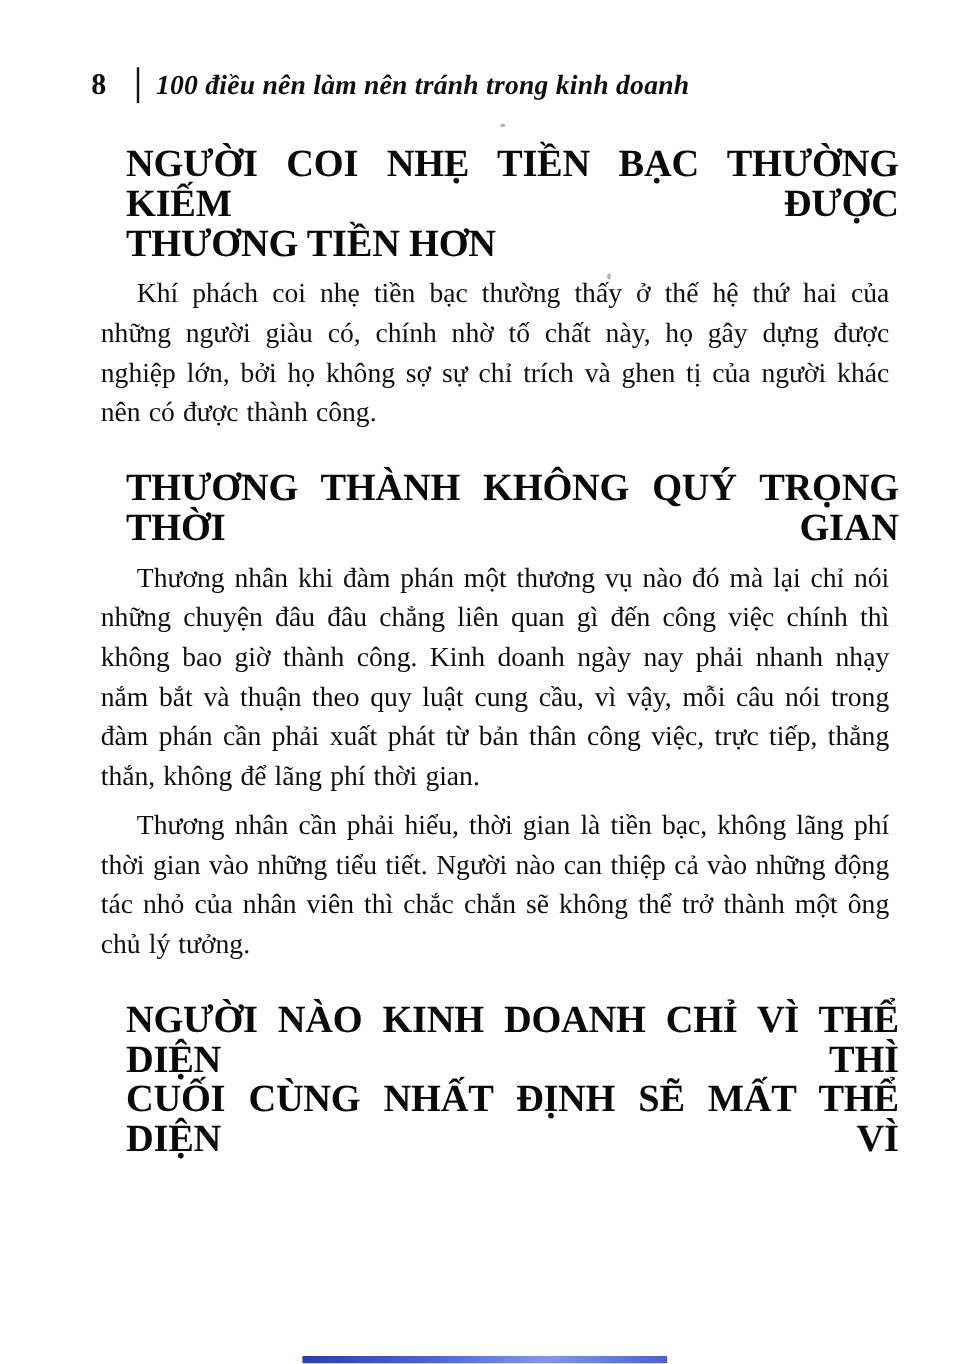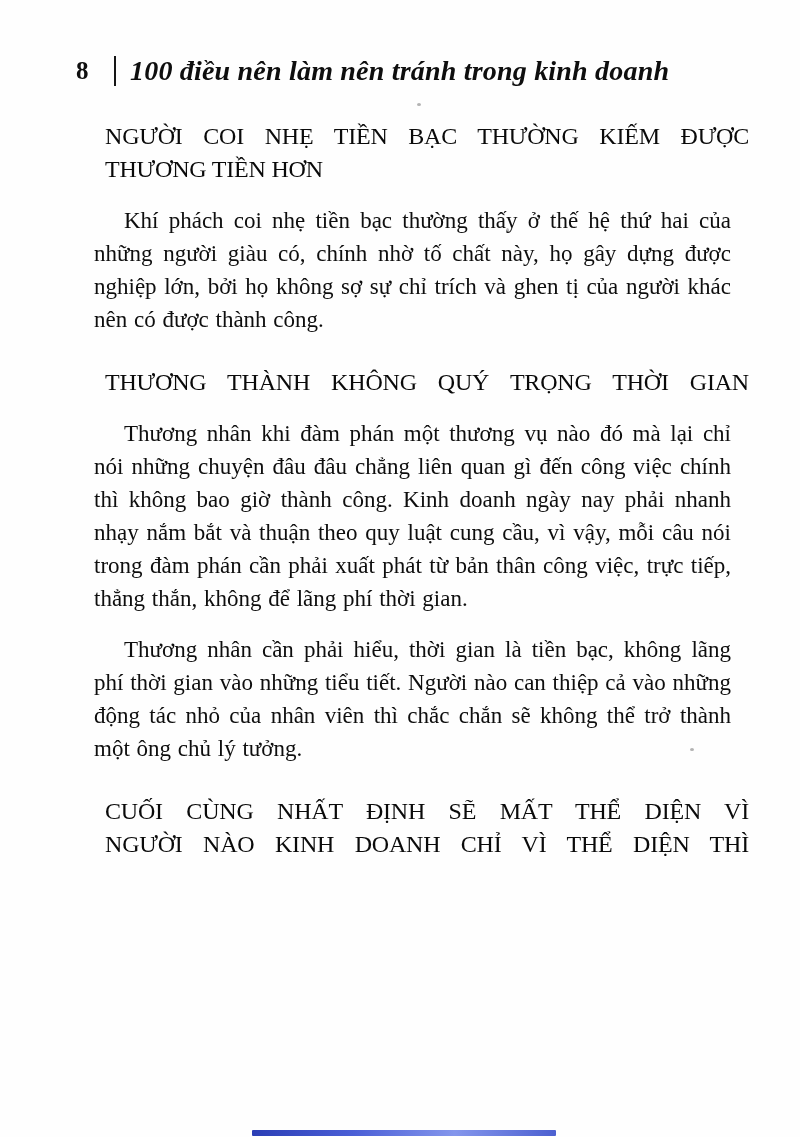--- a/index.html
+++ b/index.html
@@ -24,38 +24,38 @@
     font-size:25px;font-weight:700;
     width:16px;
   }
   .vrule{
     display:inline-block;
     width:2px;height:30px;
     background:#161616;
     margin:0 14px 0 22px;
   }
   .btitle{
-    font-size:28px;font-weight:700;font-style:italic;
+    font-size:23px;font-weight:700;font-style:italic;
     letter-spacing:.2px;
     white-space:nowrap;
   }
   
   .sec{margin:0;}
   .shead{
     margin:30px 0 9px 29px;
-    font-size:24px;font-weight:400;
+    font-size:32px;font-weight:700;
     line-height:33px;
     letter-spacing:-0.2px;
     color:#0a0a0a;
   }
   .sec:first-of-type .shead{margin-top:0;}
   .hline{display:block;}
   .hline.just{text-align:justify;text-align-last:justify;}
   .para{
-    margin:18px;
+    margin:8px;
     font-size:23px;
     line-height:33px;
     text-align:justify;
     text-indent:30px;
     word-spacing:1px;
   }
   
   .speck{
     position:absolute;width:4px;height:3px;border-radius:50%;
     background:rgba(40,40,40,.35);
@@ -92,22 +92,22 @@
   <section class="sec">
     <h2 class="shead">
       <span class="hline just">THƯƠNG THÀNH KHÔNG QUÝ TRỌNG THỜI GIAN</span>
     </h2>
     <p class="para">Thương nhân khi đàm phán một thương vụ nào đó mà lại chỉ nói những chuyện đâu đâu chẳng liên quan gì đến công việc chính thì không bao giờ thành công. Kinh doanh ngày nay phải nhanh nhạy nắm bắt và thuận theo quy luật cung cầu, vì vậy, mỗi câu nói trong đàm phán cần phải xuất phát từ bản thân công việc, trực tiếp, thẳng thắn, không để lãng phí thời gian.</p>
     <p class="para">Thương nhân cần phải hiểu, thời gian là tiền bạc, không lãng phí thời gian vào những tiểu tiết. Người nào can thiệp cả vào những động tác nhỏ của nhân viên thì chắc chắn sẽ không thể trở thành một ông chủ lý tưởng.</p>
   </section>
 
   <section class="sec">
     <h2 class="shead">
+      <span class="hline just">NGƯỜI NÀO KINH DOANH CHỈ VÌ THỂ DIỆN THÌ</span>
       <span class="hline just">CUỐI CÙNG NHẤT ĐỊNH SẼ MẤT THỂ DIỆN VÌ</span>
-      <span class="hline just">NGƯỜI NÀO KINH DOANH CHỈ VÌ THỂ DIỆN THÌ</span>
     </h2>
   </section>
 
   <span class="speck s1"></span>
   <span class="speck s2"></span>
   <span class="speck s3"></span>
 
   <div class="artifact-bar" style="background: linear-gradient(90deg, rgb(43, 62, 181), rgb(75, 95, 214), rgb(132, 150, 236), rgb(76, 96, 208));"></div>
 </div>
 

